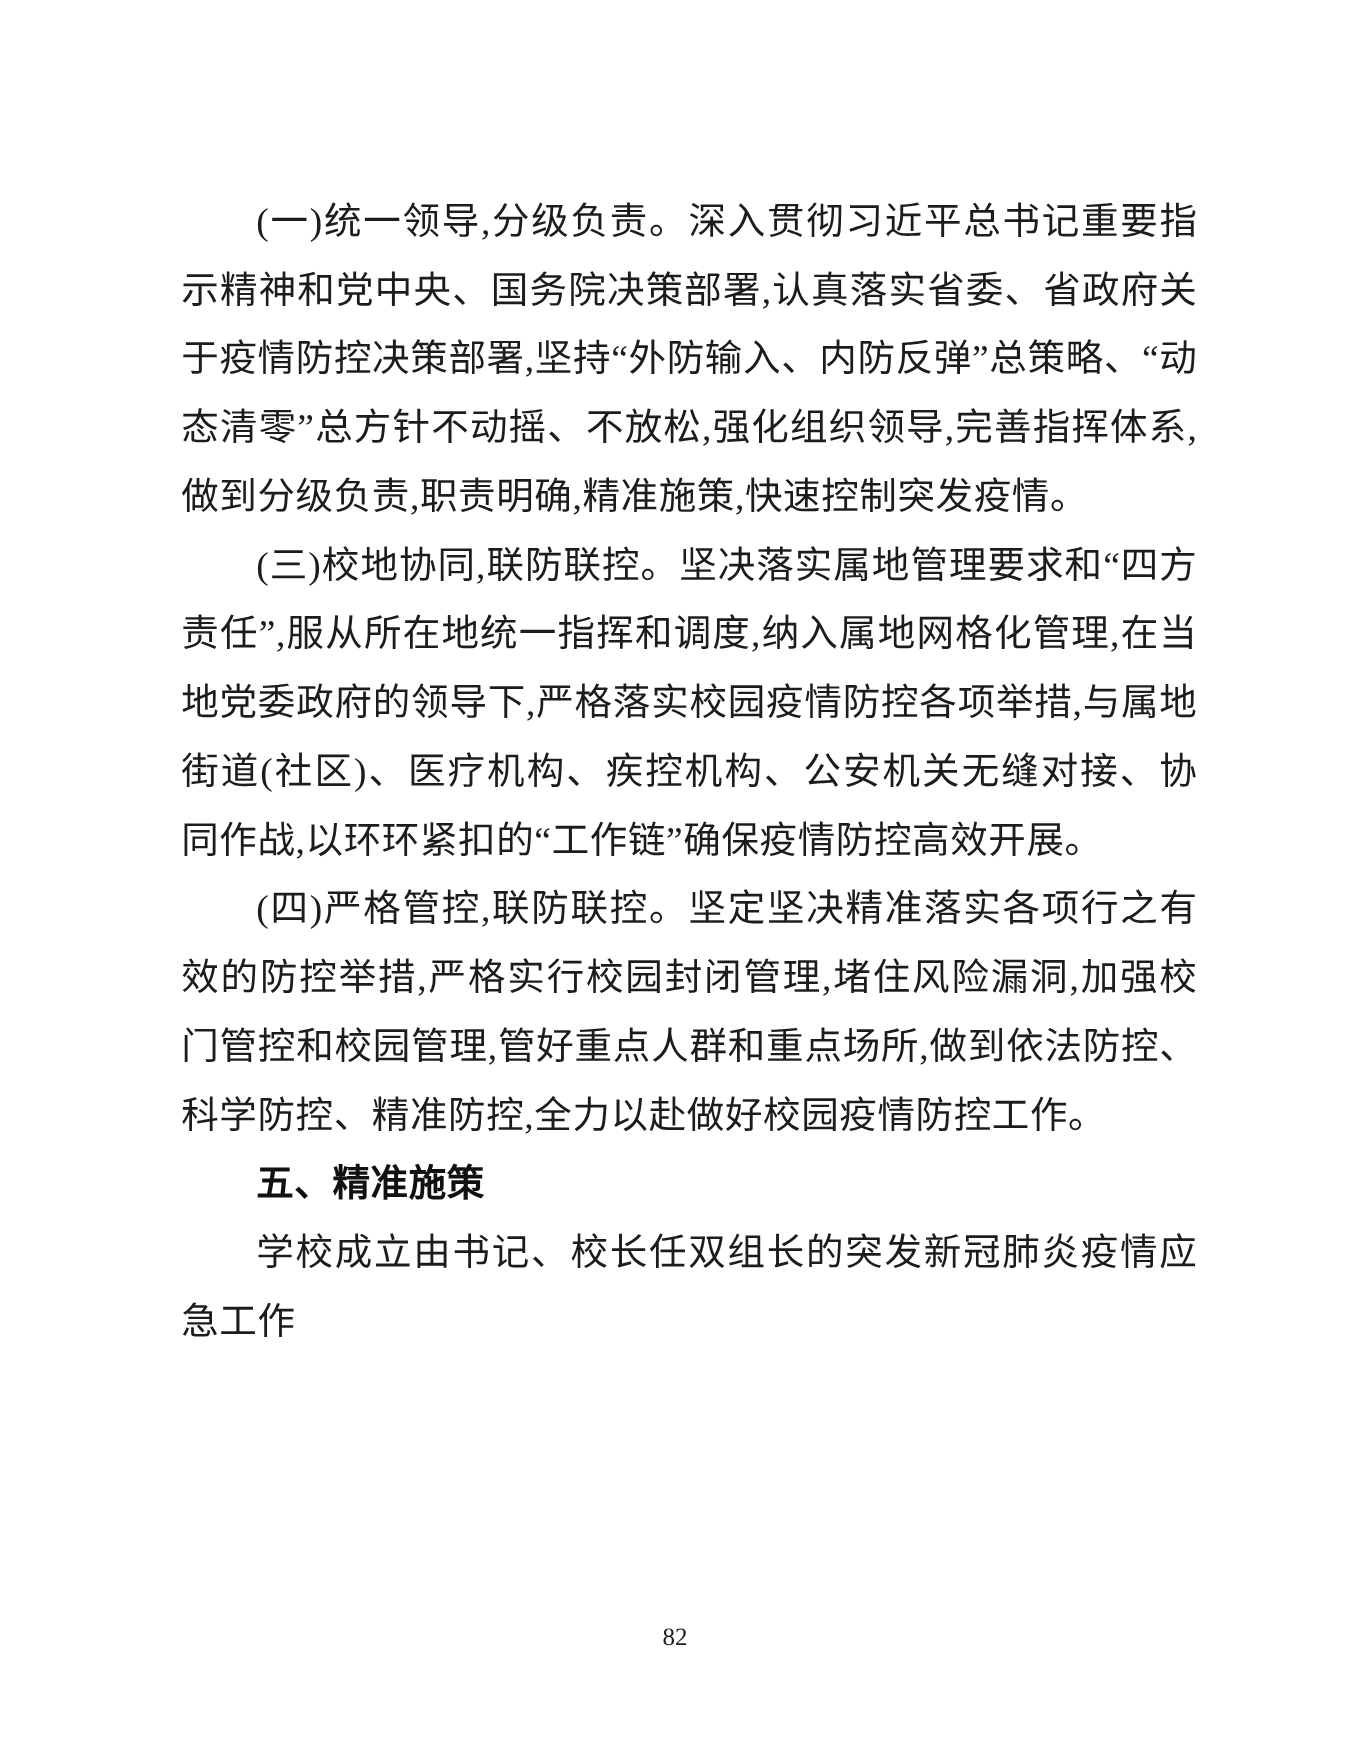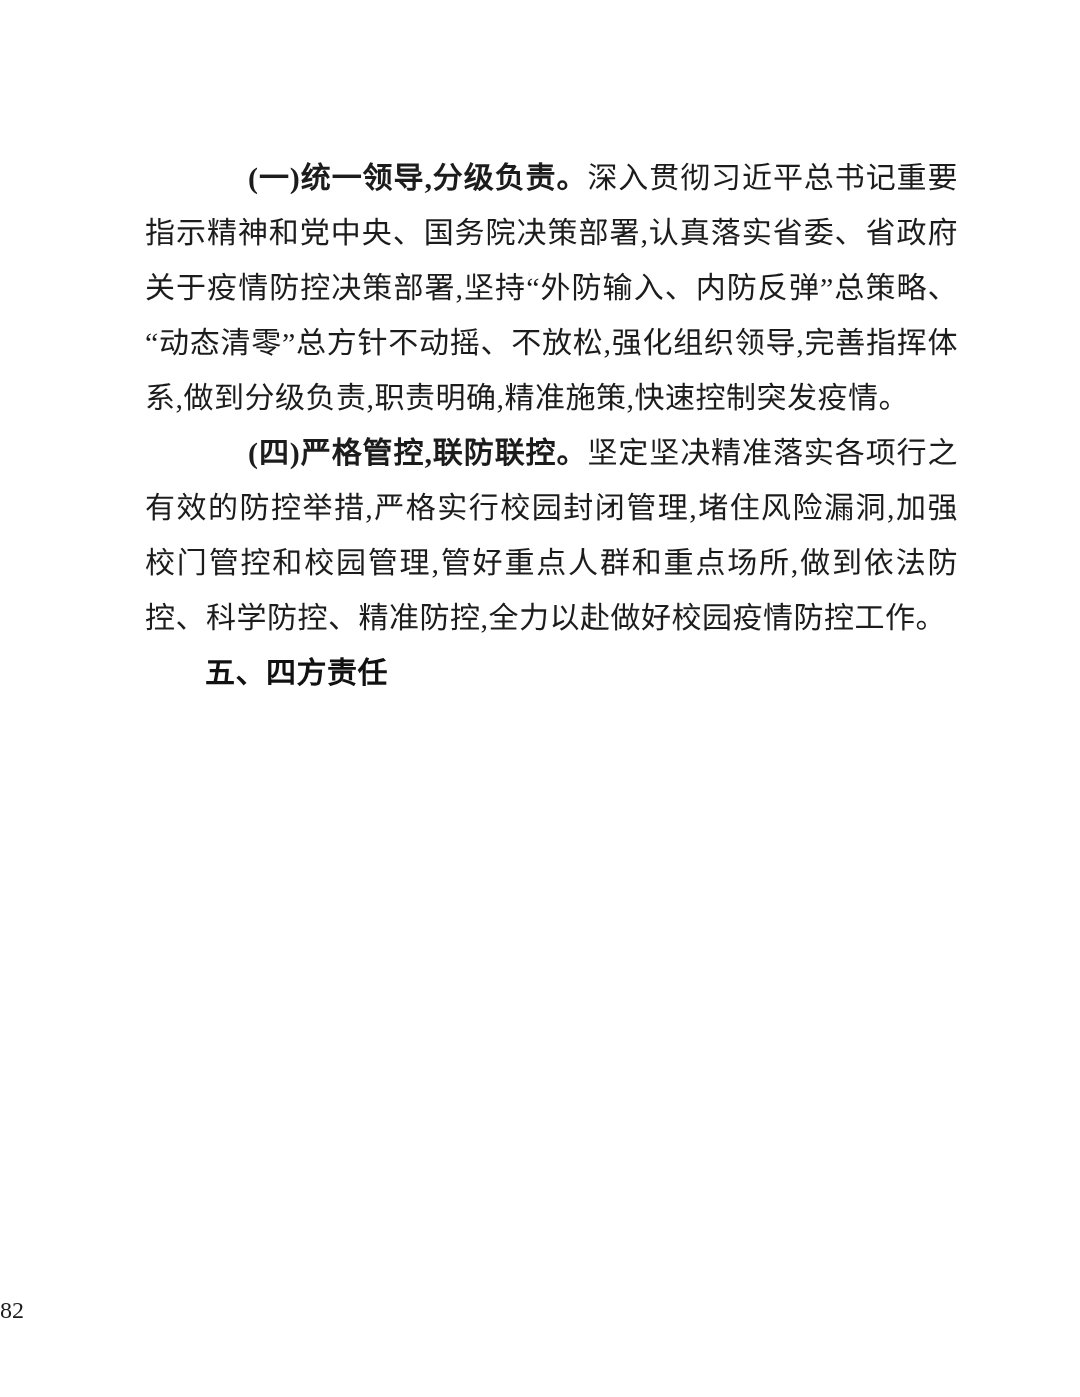--- a/index.html
+++ b/index.html
@@ -29,55 +29,56 @@
   p.body-para {
     margin: 0;
     font-size: 30px;
     line-height: 55px;
     text-align: justify;
     text-justify: inter-ideograph;
     text-indent: 2em;
     letter-spacing: 0.5px;
   }
   p.body-para .lead {
-    font-weight: 700;
-    margin-left: 43px;
+    font-weight: 400;
   }
   .section-heading {
     margin: 0;
     font-family: "Liberation Sans", "DejaVu Sans", sans-serif;
     font-weight: 700;
     font-size: 30px;
     line-height: 55px;
     text-indent: 2em;
     letter-spacing: 0.5px;
     color: #111111;
   }
   .page-number {
     position: absolute;
     top: 1290px;
     left: 0;
     width: 100%;
-    text-align: left;
-    font-size: 24px;
+    text-align: center;
+    font-size: 20px;
     line-height: 40px;
     color: #1c1c1c;
   }
 </style>
 </head>
 <body>
 
 <div class="page">
   <div class="text-block">
 
     <p class="body-para"><span class="lead">(一)统一领导,分级负责。</span><span>深入贯彻习近平总书记重要指示精神和党中央、国务院决策部署,认真落实省委、省政府关于疫情防控决策部署,坚持“外防输入、内防反弹”总策略、“动态清零”总方针不动摇、不放松,强化组织领导,完善指挥体系,做到分级负责,职责明确,精准施策,快速控制突发疫情。</span></p>
 
 
+    <p class="body-para"><span class="lead">(三)校地协同,联防联控。</span><span>坚决落实属地管理要求和“四方责任”,服从所在地统一指挥和调度,纳入属地网格化管理,在当地党委政府的领导下,严格落实校园疫情防控各项举措,与属地街道(社区)、医疗机构、疾控机构、公安机关无缝对接、协同作战,以环环紧扣的“工作链”确保疫情防控高效开展。</span></p>
 
     <p class="body-para"><span class="lead">(四)严格管控,联防联控。</span><span>坚定坚决精准落实各项行之有效的防控举措,严格实行校园封闭管理,堵住风险漏洞,加强校门管控和校园管理,管好重点人群和重点场所,做到依法防控、科学防控、精准防控,全力以赴做好校园疫情防控工作。</span></p>
 
-    <p class="section-heading">五、四方责任</p>
+    <p class="section-heading">五、精准施策</p>
 
+    <p class="body-para">学校成立由书记、校长任双组长的突发新冠肺炎疫情应急工作</p>
 
   </div>
 
   <div class="page-number">82</div>
 </div>
 
 </body></html>

